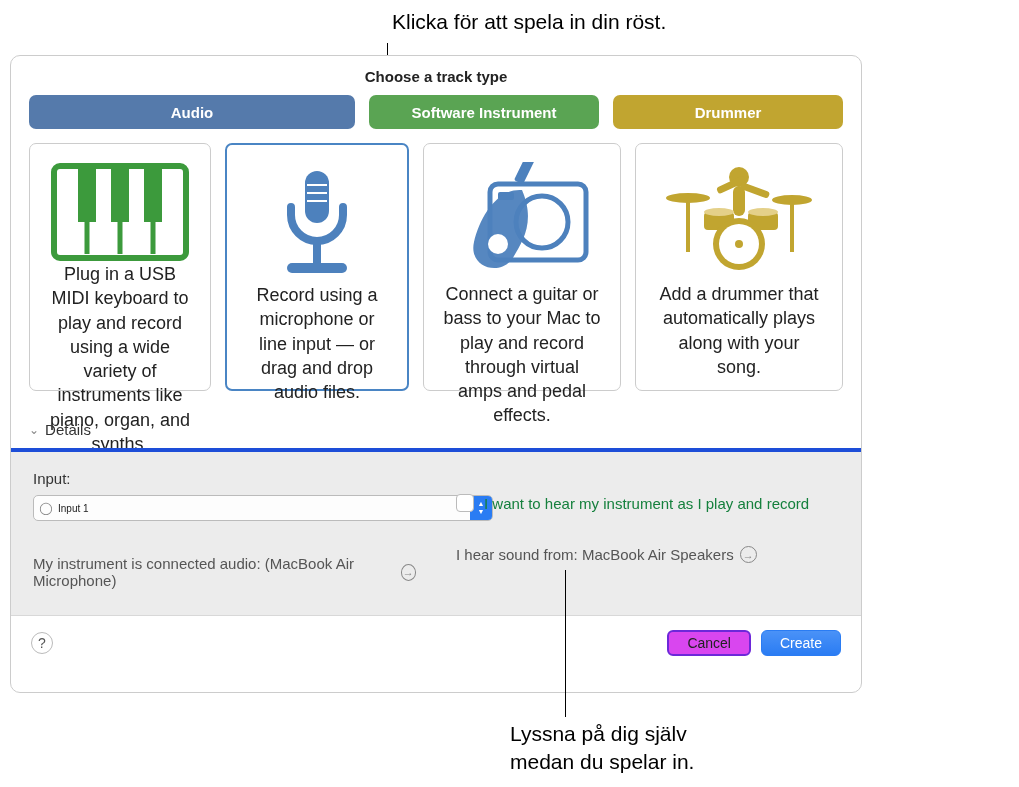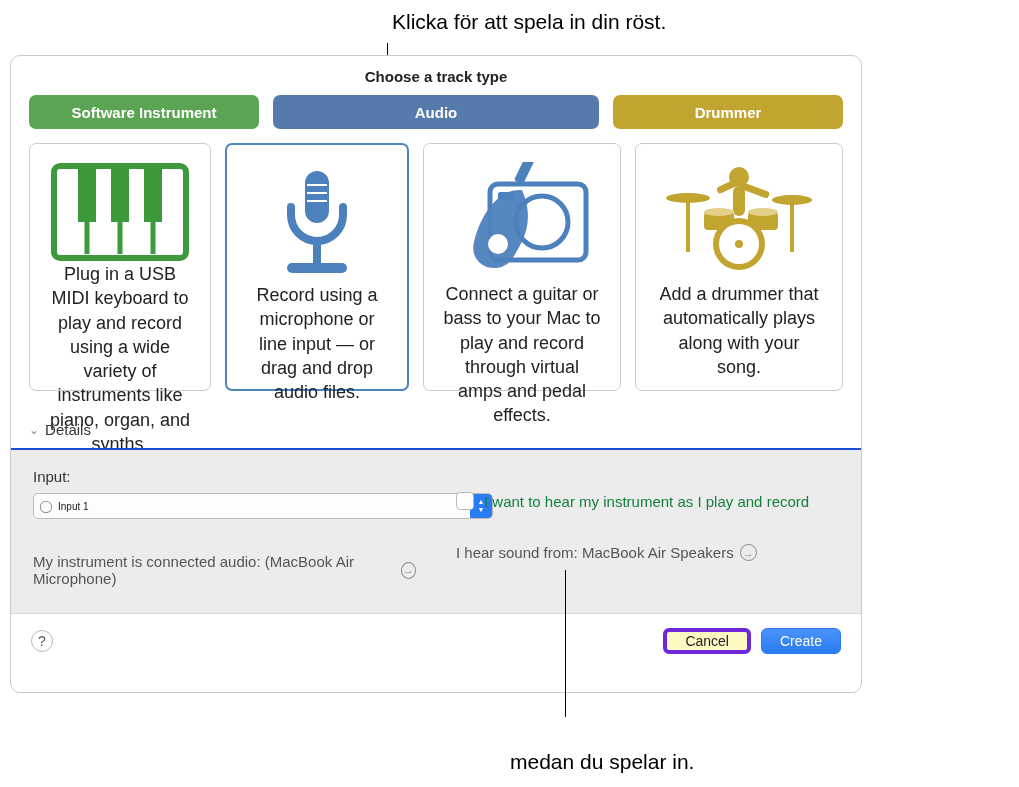--- a/index.html
+++ b/index.html
@@ -103,21 +103,21 @@
     font-size: 15px;
     color: #333;
   }
   .chevron {
     font-size: 12px;
     color: #888;
   }
 
   .details-panel {
     background: #ececec;
-    border-top: 2px solid #1d4ed8;
+    border-top: 4px solid #1d4ed8;
     border-bottom: 1px solid #d8d8d8;
     padding: 18px 22px 26px;
     display: flex;
     gap: 40px;
     position: relative;
   }
   .details-col {
     flex: 1;
     min-width: 0;
   }
@@ -224,22 +224,22 @@
     font-size: 14px;
     color: #555;
     background: #fff;
   }
   .spacer { flex: 1; }
   .btn {
     height: 26px;
     border-radius: 6px;
     font-size: 14px;
     padding: 0 18px;
-    border: 4px solid #6d28d9;
-    background: #fef9c3;
+    border: 2px solid #6d28d9;
+    background: #d946ef;
     color: #222;
     display: inline-flex;
     align-items: center;
     margin-left: 10px;
   }
   .btn-primary {
     background: linear-gradient(#4a92f7,#2a7cf3);
     border: 1px solid #2a7cf3;
     color: #fff;
   }
@@ -264,22 +264,22 @@
 </head>
 <body>
 
 <div class="annotation-top">Klicka för att spela in din röst.</div>
 <div class="callout-top"></div>
 
 <div class="window">
   <div class="win-title">Choose a track type</div>
 
   <div class="pill-row">
+    <div class="pill pill-blue">Audio</div>
     <div class="pill pill-green">Software Instrument</div>
-    <div class="pill pill-blue">Audio</div>
     <div class="pill pill-gold">Drummer</div>
   </div>
 
   <div class="card-row">
 
     <div class="card">
       <div class="icon-area">
         <svg width="140" height="100" viewBox="0 0 140 100">
           <rect x="4" y="4" width="132" height="92" rx="6" fill="none" stroke="#3c9a3c" stroke-width="6"></rect>
           <line x1="37" y1="8" x2="37" y2="92" stroke="#3c9a3c" stroke-width="5"></line>
@@ -387,15 +387,15 @@
     <div class="help-btn">?</div>
     <div class="spacer"></div>
     <div class="btn">Cancel</div>
     <div class="btn btn-primary">Create</div>
   </div>
 
 </div>
 
 <div class="callout-bottom"></div>
 <div class="annotation-bottom">
-  <br>
+  <span>Lyssna på dig själv</span><br>
   <span>medan du spelar in.</span>
 </div>
 
 </body></html>

